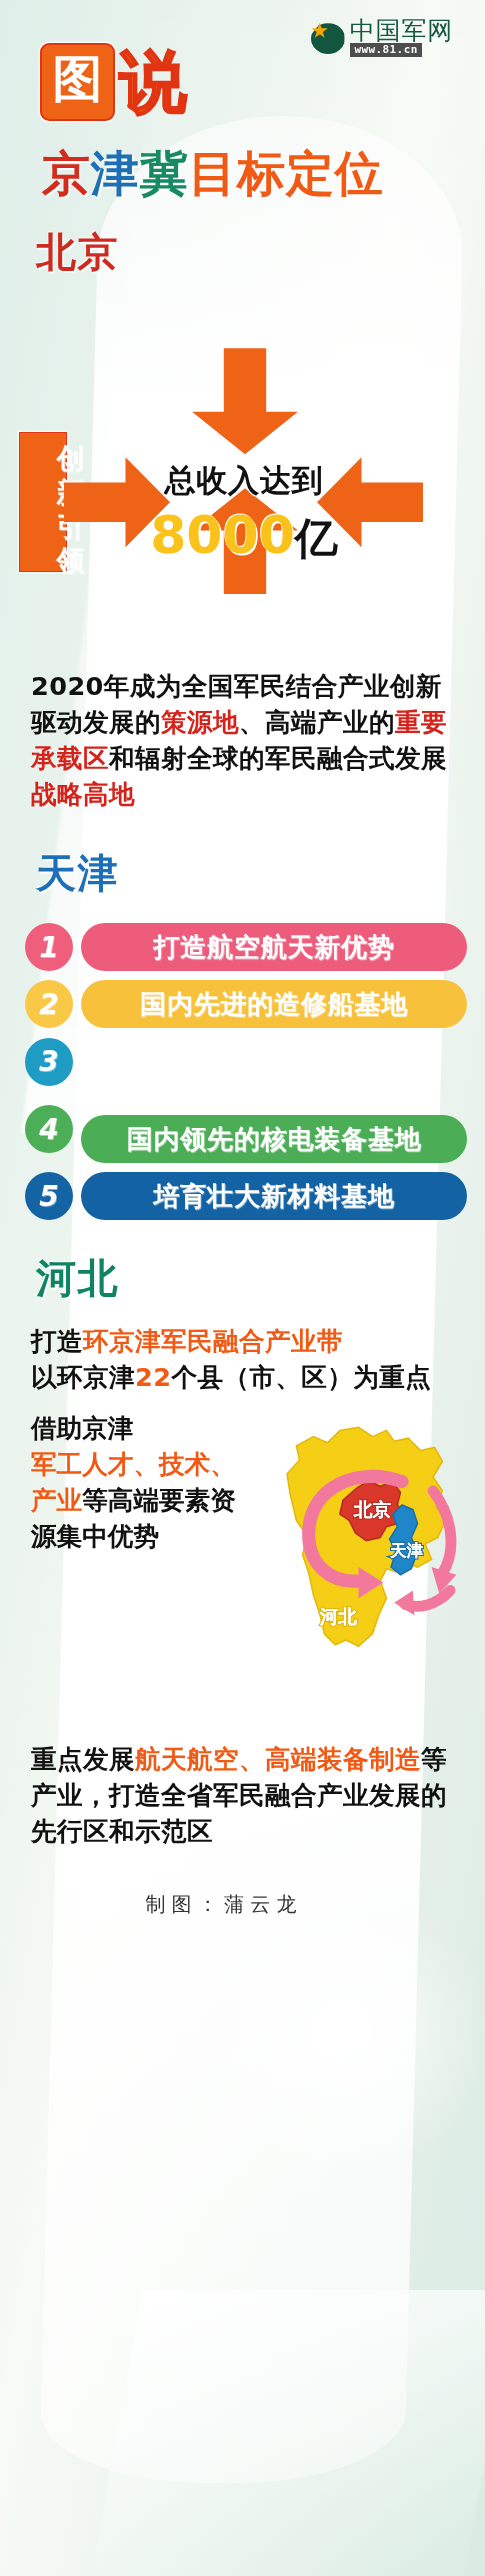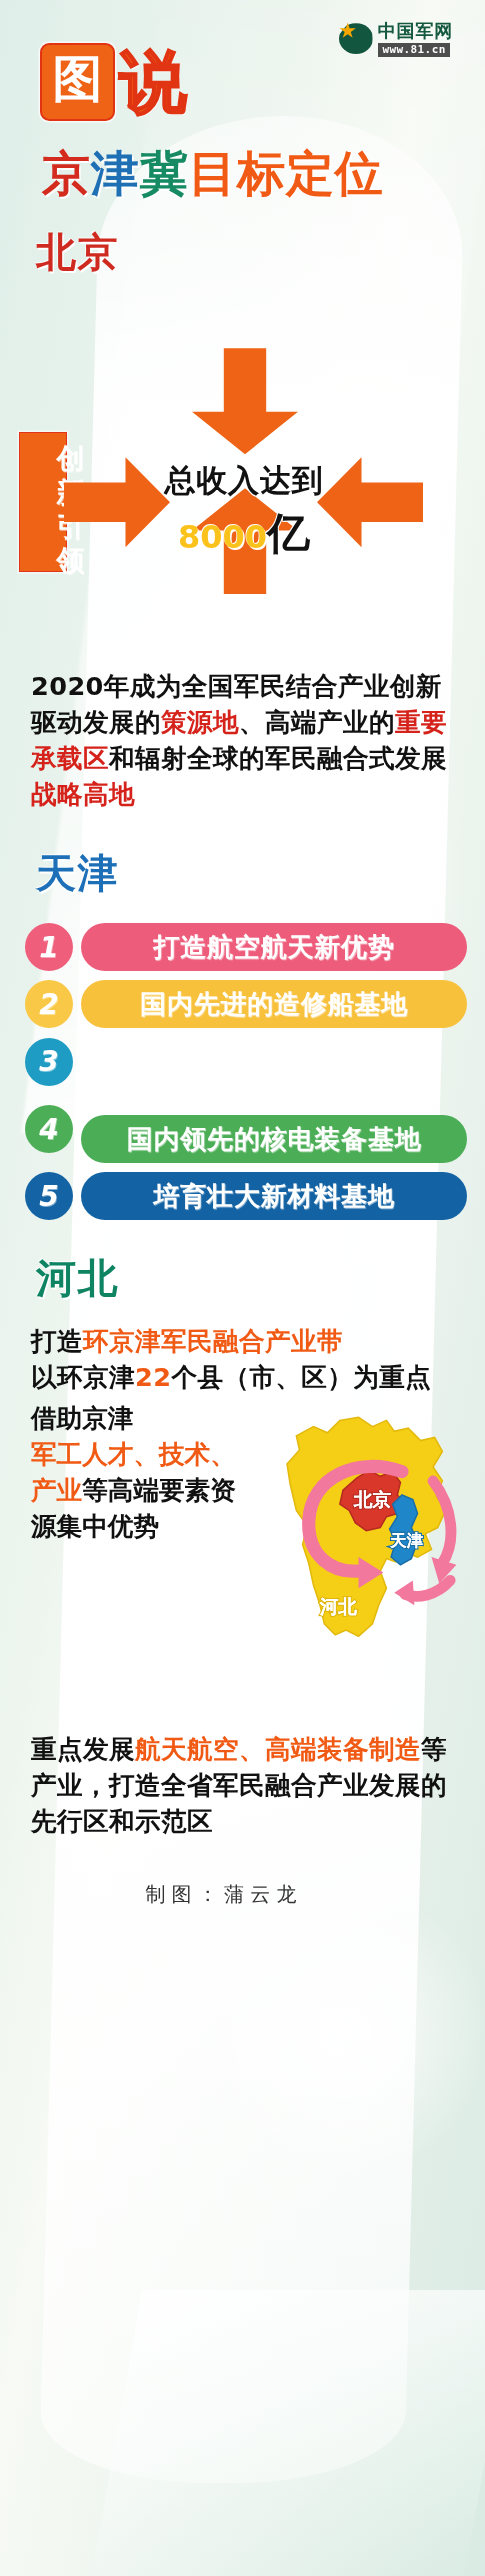--- a/index.html
+++ b/index.html
@@ -73,21 +73,21 @@
     position:absolute;left:1.6px;top:1.6px;width:34px;height:31px;
     border-radius:50%;
     background:#13563f;
     clip-path:polygon(0% 40%,28% 0%,100% 0%,100% 100%,34% 100%,0% 72%);
   }
   .logo-star{
     position:absolute;left:2.3px;top:0.8px;width:17px;height:17px;background:#f5a600;
     clip-path:polygon(50% 0%,61% 35%,98% 35%,68% 57%,79% 91%,50% 70%,21% 91%,32% 57%,2% 35%,39% 35%);
   }
   .logo-txt{display:flex;flex-direction:column;align-items:flex-start;}
-  .logo-cn{font-size:18px;font-weight:bold;color:#14593f;line-height:21px;letter-spacing:0.8px;}
+  .logo-cn{font-size:25px;font-weight:normal;color:#14593f;line-height:21px;letter-spacing:0.8px;}
   .logo-url{
     margin-top:1.6px;background:#4d4d4d;color:#fff;font-size:11px;font-weight:bold;
     padding:0.8px 4.7px;letter-spacing:0.4px;font-family:"DejaVu Sans Mono","Liberation Mono",monospace;
   }
 
   
   .main-title{
     margin:6.2px 0 0 42px;
     font-size:48px;font-weight:bold;line-height:59px;letter-spacing:0.8px;
     text-shadow:1.6px 1.6px 0 rgba(255,255,255,.9);
@@ -131,21 +131,21 @@
     clip-path:polygon(100% 28%,42% 28%,42% 0%,0% 50%,42% 100%,42% 72%,100% 72%);}
 
   .center-label{
     position:absolute;left:116px;top:169px;width:256px;text-align:center;
     z-index:5;
   }
   .center-l1{font-size:31px;font-weight:bold;color:#111;letter-spacing:0.8px;
     text-shadow:0.8px 0.8px 0 #fff,-0.8px -0.8px 0 #fff,0.8px -0.8px 0 #fff,-0.8px 0.8px 0 #fff;}
   .center-l2{margin-top:3.1px;font-size:43px;font-weight:bold;color:#111;
     text-shadow:0.8px 0.8px 0 #fff,-0.8px -0.8px 0 #fff,0.8px -0.8px 0 #fff,-0.8px 0.8px 0 #fff;}
-  .center-num{color:#fcc21c;font-size:32px;
+  .center-num{color:#fcc21c;font-size:52px;
     text-shadow:1.6px 1.6px 0 #fff,-0.8px -0.8px 0 #fff;}
 
   
   .para{
     margin:0 28px 0 31px;
     font-size:25.6px;line-height:36px;font-weight:bold;color:#111;
     letter-spacing:0.4px;
   }
   .hl-red{color:#d5231b;}
   .hl-orange{color:#f15a14;}
@@ -172,21 +172,21 @@
   .c2{background:#f9c846;}
   .c2b{background:#f8c13c;}
   .c3{background:#1f9cc4;}
   .c3b{background:#1e9ac2;}
   .c4{background:#4cae57;}
   .c4b{background:#4bae56;margin-top:20px;}
   .c5{background:#1464a5;}
   .c5b{background:#1363a4;}
 
   
-  .hebei-block{position:relative;margin-top:0;height:334px;}
+  .hebei-block{position:relative;margin-top:10px;height:334px;}
   .hebei-text{
     position:absolute;left:31px;top:4.7px;width:210px;
     font-size:25.6px;line-height:36px;font-weight:bold;color:#111;
   }
   .map-wrap{position:absolute;right:11px;top:1.6px;width:233px;height:272px;}
   .map-svg{width:233px;height:272px;}
   .map-label{font-weight:bold;fill:#fff;paint-order:stroke;}
 
   .para-hebei3{margin-top:1.6px;}
 

